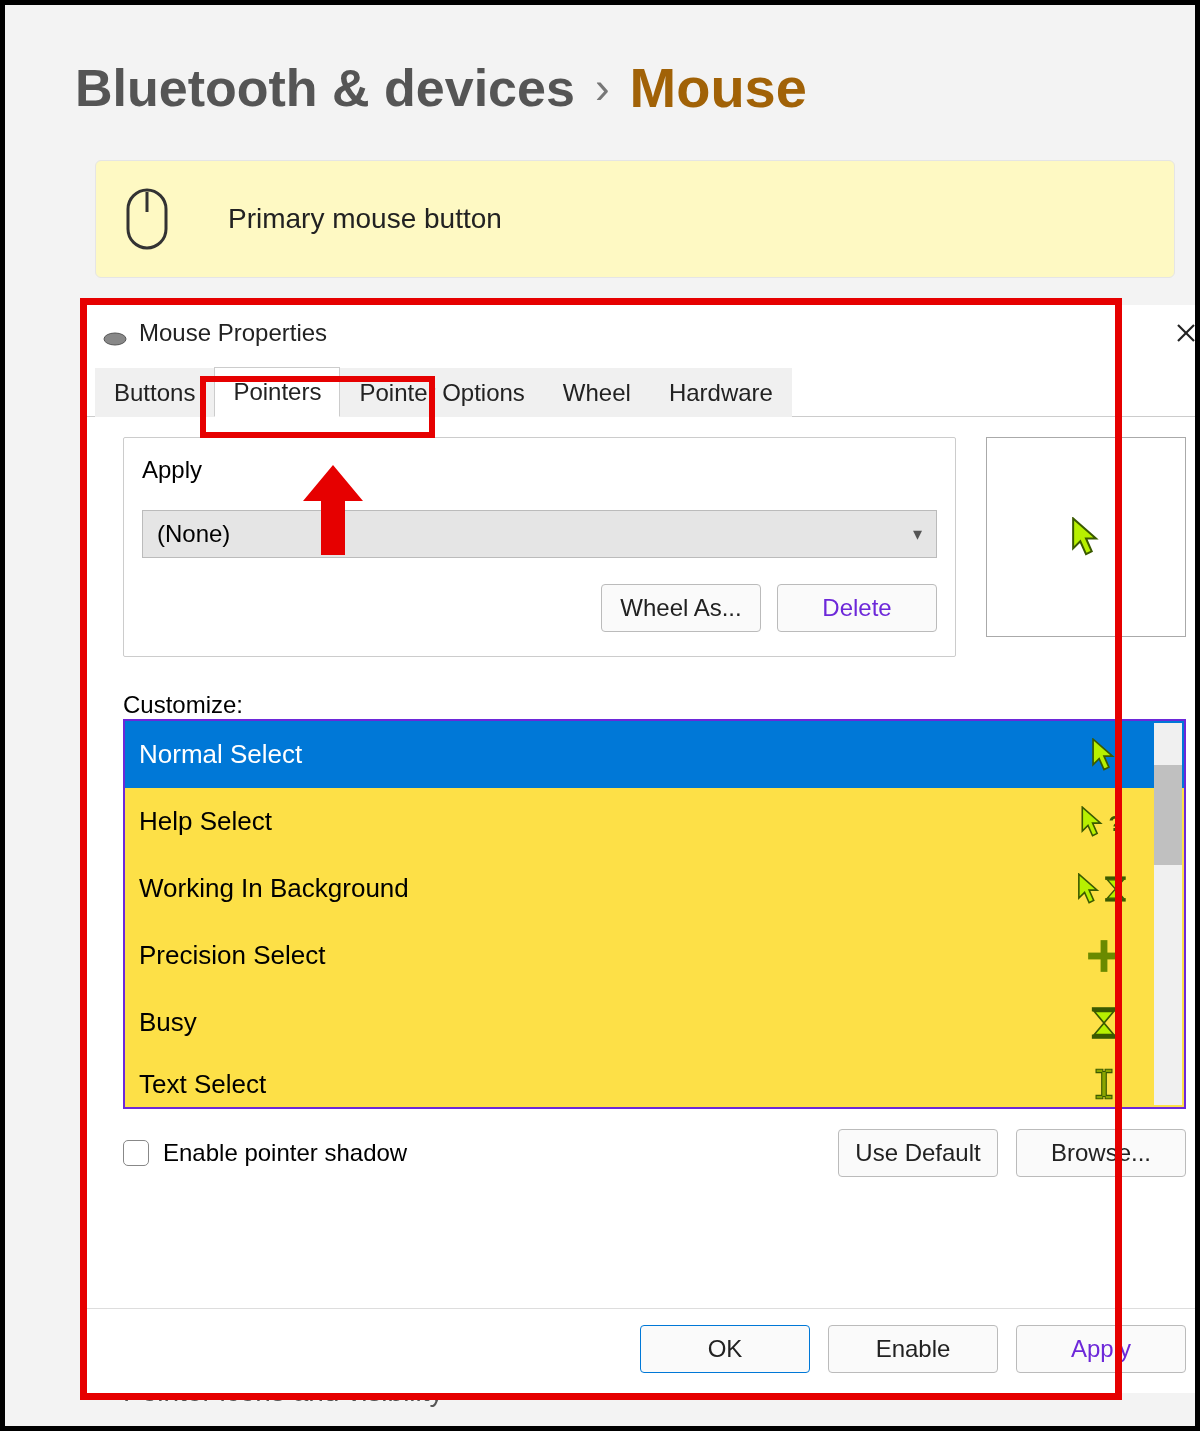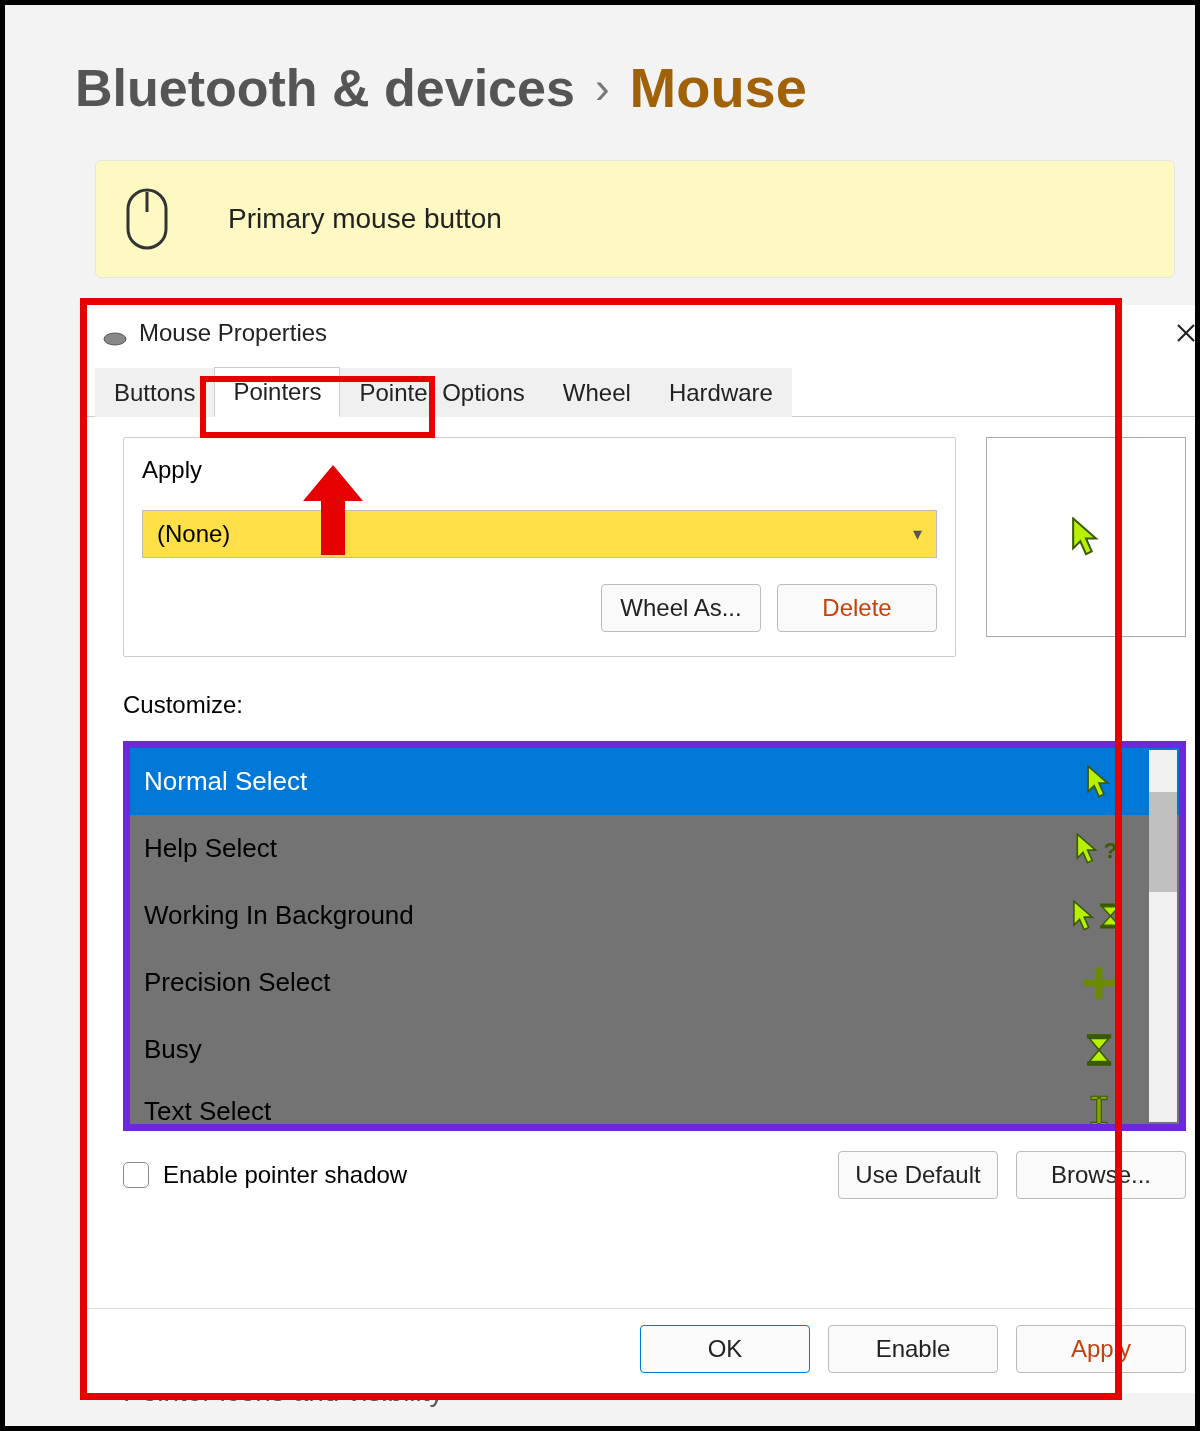--- a/index.html
+++ b/index.html
@@ -129,54 +129,54 @@
     .select {
       margin-top: 26px;
       border:1px solid #bbb;
       height: 48px;
       display:flex;
       align-items:center;
       padding: 0 14px;
       font-size: 24px;
       justify-content: space-between;
       cursor:pointer;
-      background:#fde047;
+      background:#e5e5e5;
     }
     .select .chev { color:#555; font-size: 18px;}
     .scheme-btns { display:flex; gap: 16px; justify-content: flex-end; margin-top: 26px;}
     .btn {
       border:1px solid #bbb;
       background:#fafafa;
       height: 48px;
       min-width: 160px;
       display:flex;
       align-items:center;
       justify-content:center;
       font-size: 24px;
       border-radius: 4px;
       cursor:pointer;
       color:#222;
     }
-    .btn.disabled { color:#c2410c; cursor:default;}
+    .btn.disabled { color:#6d28d9; cursor:default;}
     .preview-box {
       width: 200px; height: 200px;
       border:1px solid #aaa;
       display:flex;
       align-items:center;
       justify-content:center;
     }
 
     .customize-label { margin-top: 34px; font-size: 24px;}
     .list-box {
-      margin-top: 22px;
-      border:7px solid #6d28d9;
+      margin-top: 0;
+      border:2px solid #6d28d9;
       height: 390px;
       position:relative;
       overflow:hidden;
-      background:#737373;
+      background:#fde047;
     }
     .list-scroll {
       overflow:hidden;
       height: 100%;
     }
     .list-item {
       display:flex;
       align-items:center;
       justify-content: space-between;
       padding: 14px 50px 14px 14px;

